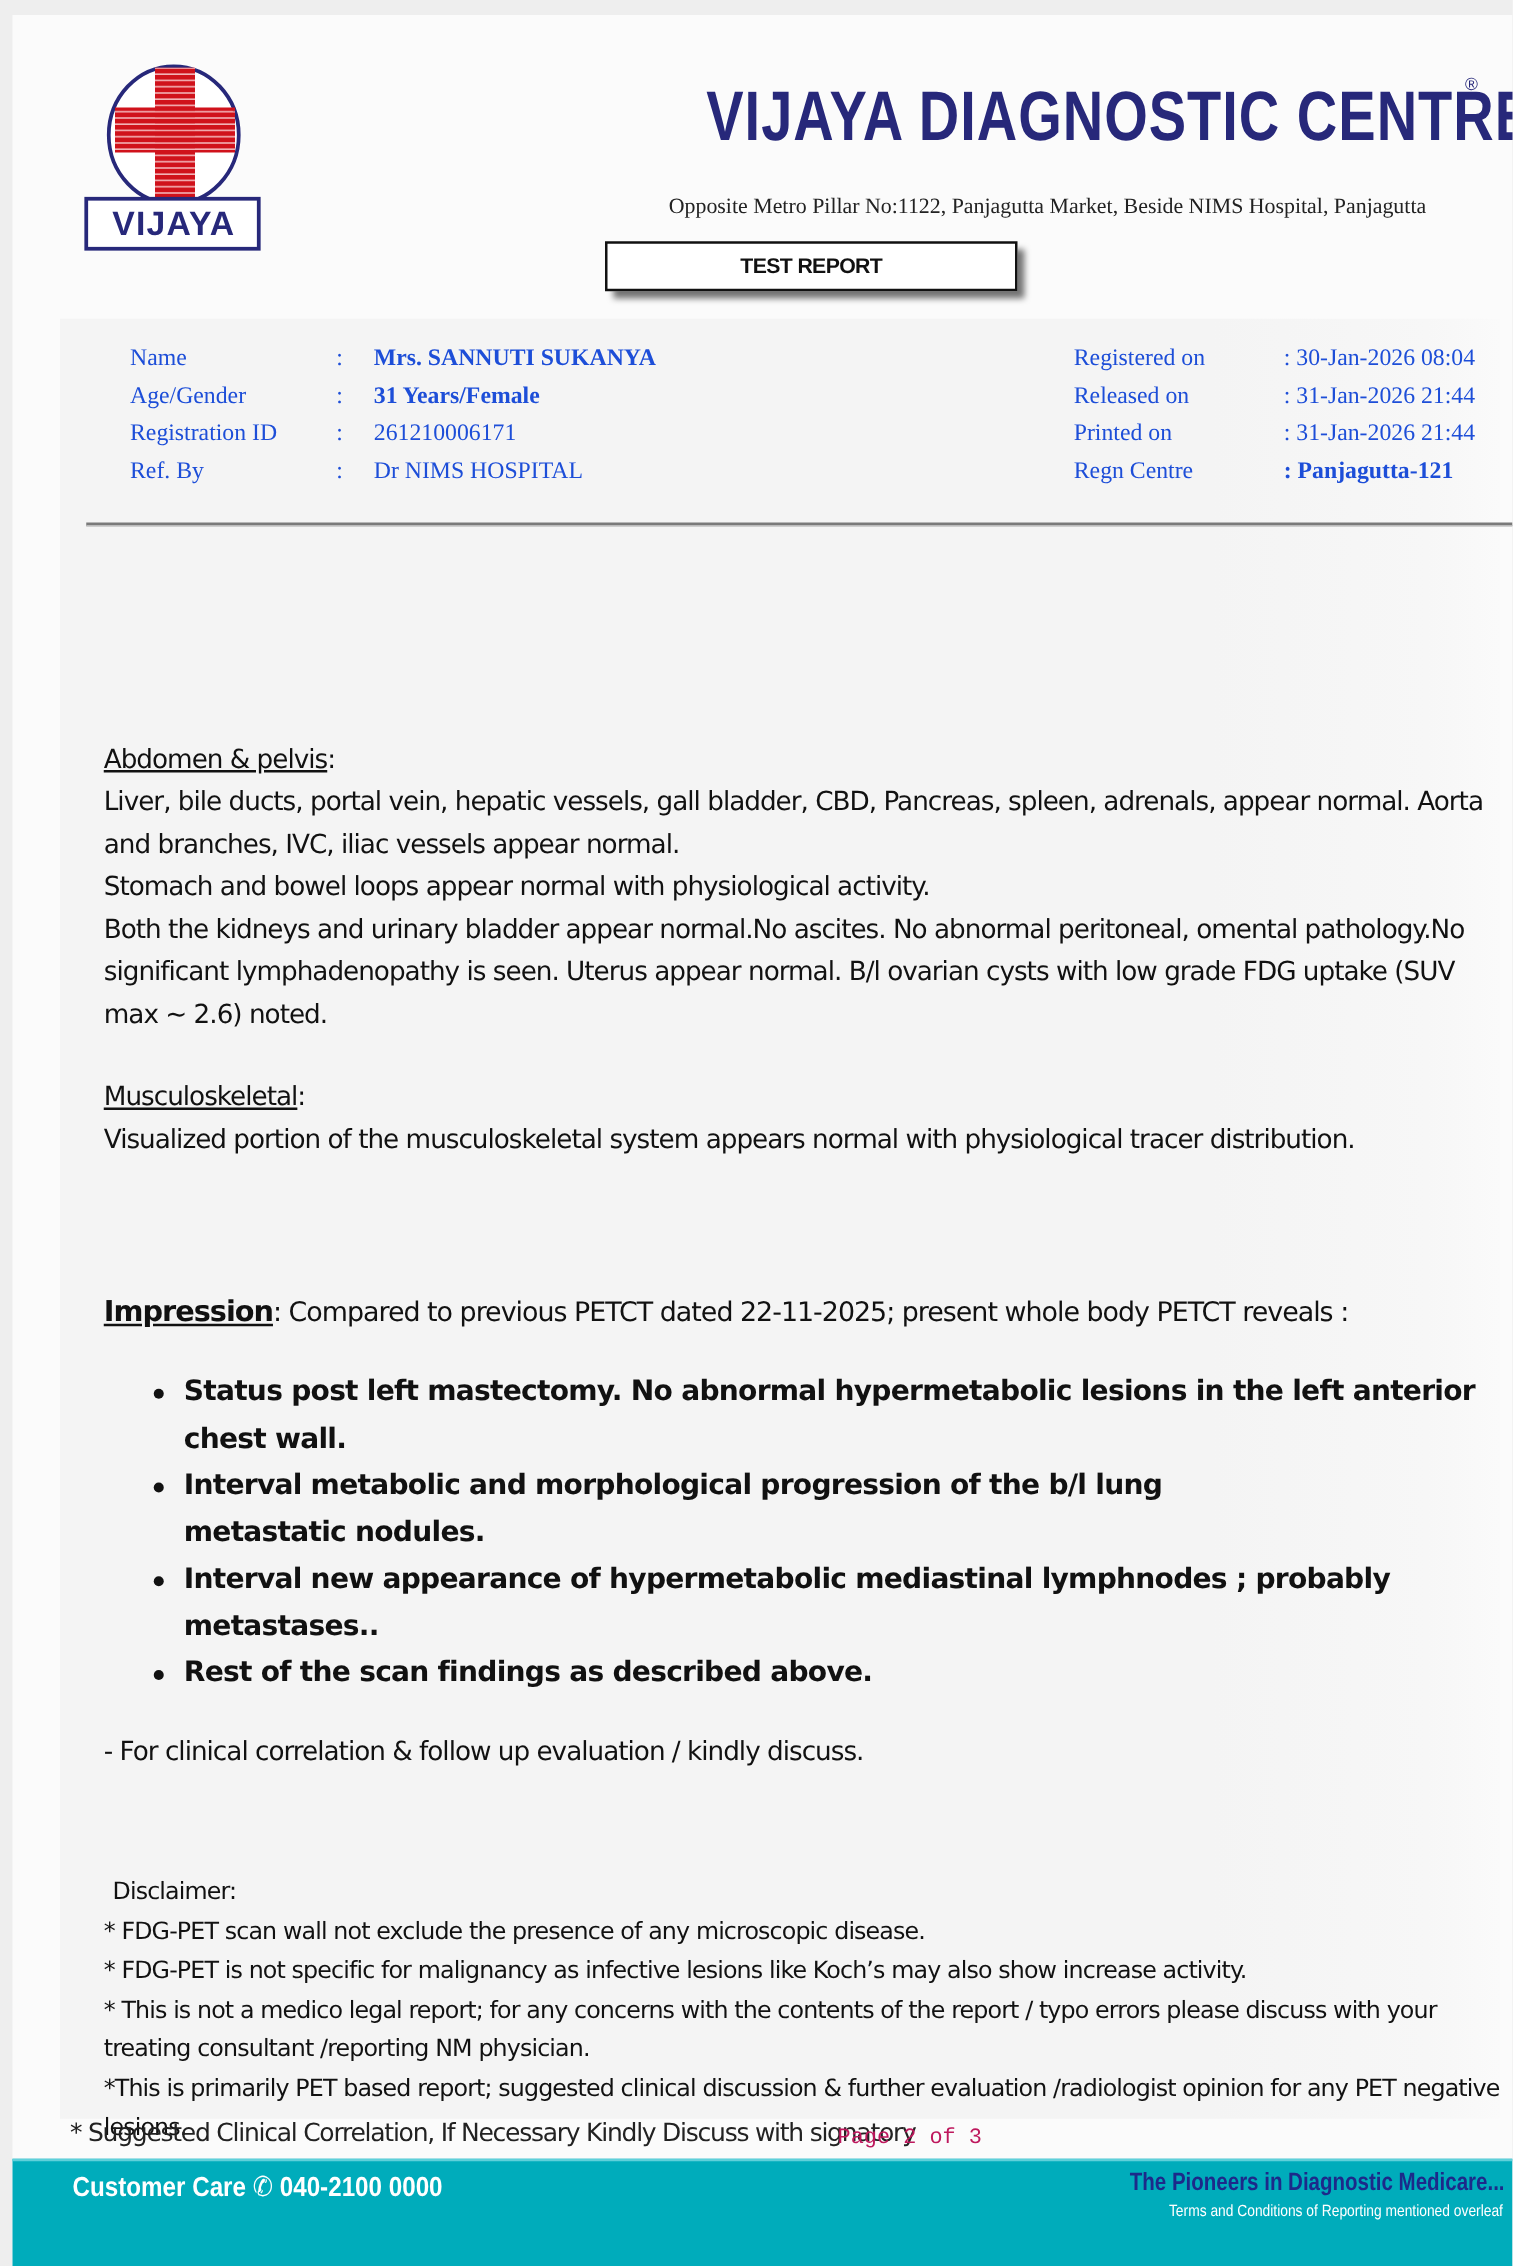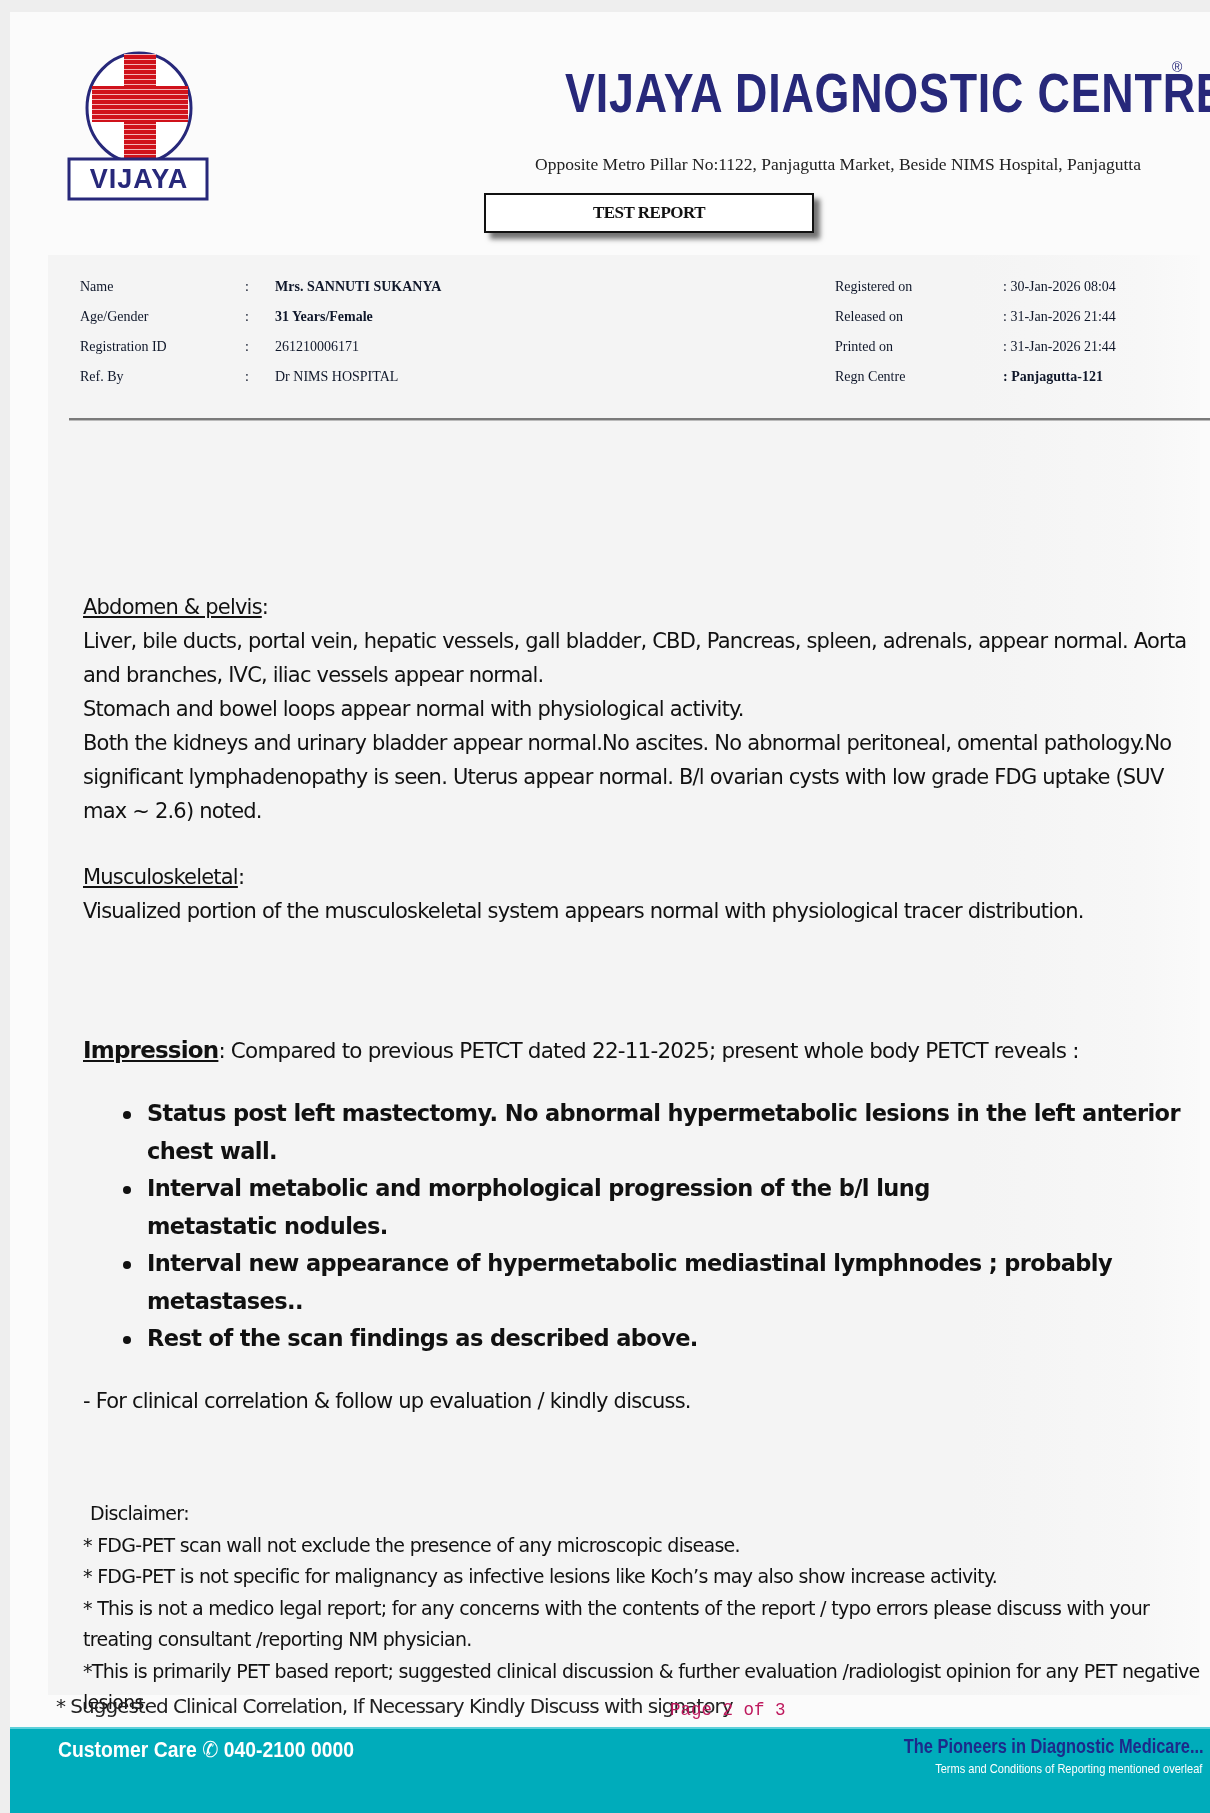--- a/index.html
+++ b/index.html
@@ -25,33 +25,33 @@
     .reg-mark { position: absolute; left: 1172px; top: 59px; font-size: 14px; color: #27287a; font-family: "Liberation Sans", sans-serif; }
     .address {
       position: absolute; left: 535px; top: 154px;
       font-family: "Liberation Serif", serif; font-size: 17.5px; color: #222; white-space: nowrap;
     }
     .test-report {
       position: absolute; left: 484px; top: 193px; width: 330px; height: 40px;
       border: 2px solid #111; background: #fff;
       box-shadow: 6px 6px 5px rgba(0,0,0,0.55);
       display: flex; align-items: center; justify-content: center;
-      font-family: Liberation Serif, serif; font-weight: 700; font-size: 17px;
+      font-family: Liberation Sans, sans-serif; font-weight: 700; font-size: 17px;
       letter-spacing: -0.5px; color: #111;
     }
 
     
     .content-panel {
       position: absolute; left: 48px; top: 255px; width: 1152px; height: 1440px;
       background: linear-gradient(to right, #f4f4f4 0%, #f4f4f4 80%, #f7f7f7 95%, #fafafa 100%);
     }
 
     
     .info-left, .info-right {
-      position: absolute; top: 272px; font-family: "Liberation Serif", serif; font-size: 14px; color: #0f172a;
+      position: absolute; top: 272px; font-family: "Liberation Serif", serif; font-size: 19px; color: #1d4ed8; margin-left: 24px;
     }
     .info-left { left: 80px; }
     .info-right { left: 835px; }
     .info-row { height: 30px; line-height: 30px; display: flex; white-space: nowrap; }
     .info-left .lbl { width: 165px; }
     .info-left .colon { width: 30px; }
     .info-right .lbl { width: 168px; }
     .bold { font-weight: 700; }
 
     .info-divider {

